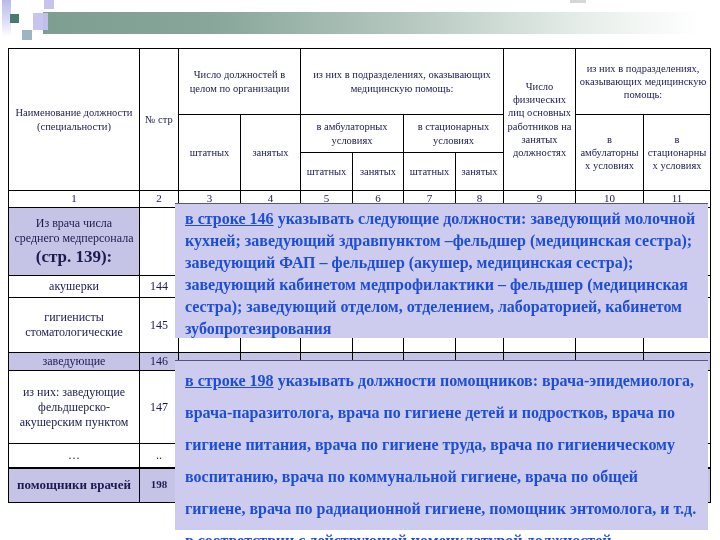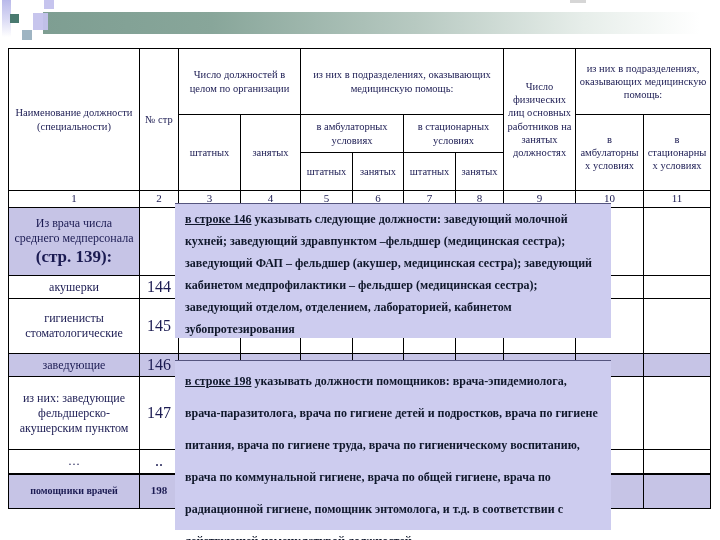--- a/index.html
+++ b/index.html
@@ -33,34 +33,34 @@
     text-align:center;vertical-align:middle;
     overflow:hidden;word-wrap:break-word;overflow-wrap:break-word;
   }
   td.hdr{font-size:10.5px;}
   td.hdr-small{font-size:10.5px;}
   td.bottom{vertical-align:bottom;}
   td.colnum{font-size:11px;padding:0 2px;}
   td.name{
     text-align:left;vertical-align:top;font-size:12px;padding:2px 4px;
   }
-  td.rownum{vertical-align:bottom;font-size:16px;padding:1px 2px 2px 2px;}
+  td.rownum{vertical-align:bottom;font-size:12px;padding:1px 2px 2px 2px;}
   tr.hl td{background:#c6c4e6;}
   td.hl1{background:#c6c4e6;}
   .bold{font-weight:bold;}
   .big{font-size:17px;}
   tr.thick-top td{border-top:2px solid #000;}
   table.report{border:1px solid #000;outline:1px solid #000;outline-offset:-1px;}
 
   
   .callout{
-    position:absolute;left:175px;width:436px;
+    position:absolute;left:175px;width:533px;
     background:#cdccef;border-top:1px solid #55557f;
     box-sizing:border-box;
-    font-weight:bold;font-size:12px;color:#0f172a;
+    font-weight:bold;font-size:16px;color:#1d4ed8;
     padding:4px 8px 0 10px;text-align:left;
   }
   #callout1{top:203px;height:135px;line-height:22px;}
   #callout2{top:360px;height:170px;line-height:32px;}
   .callout .lead{text-decoration:underline;}
 </style>
 </head>
 <body>
 
 <div class="deco bar-left"></div>
@@ -197,21 +197,21 @@
         <td></td>
         <td></td>
         <td></td>
         <td></td>
         <td></td>
         <td></td>
         <td></td>
         <td></td>
   </tr>
   <tr style="height:35px" class="hl thick-top">
-    <td class="name bold" style="font-size:10px">помощники врачей</td>
+    <td class="name bold" style="font-size:13px">помощники врачей</td>
     <td class="rownum bold" style="font-size:11px">198</td>
     <td></td>
         <td></td>
         <td></td>
         <td></td>
         <td></td>
         <td></td>
         <td></td>
         <td></td>
         <td></td>

